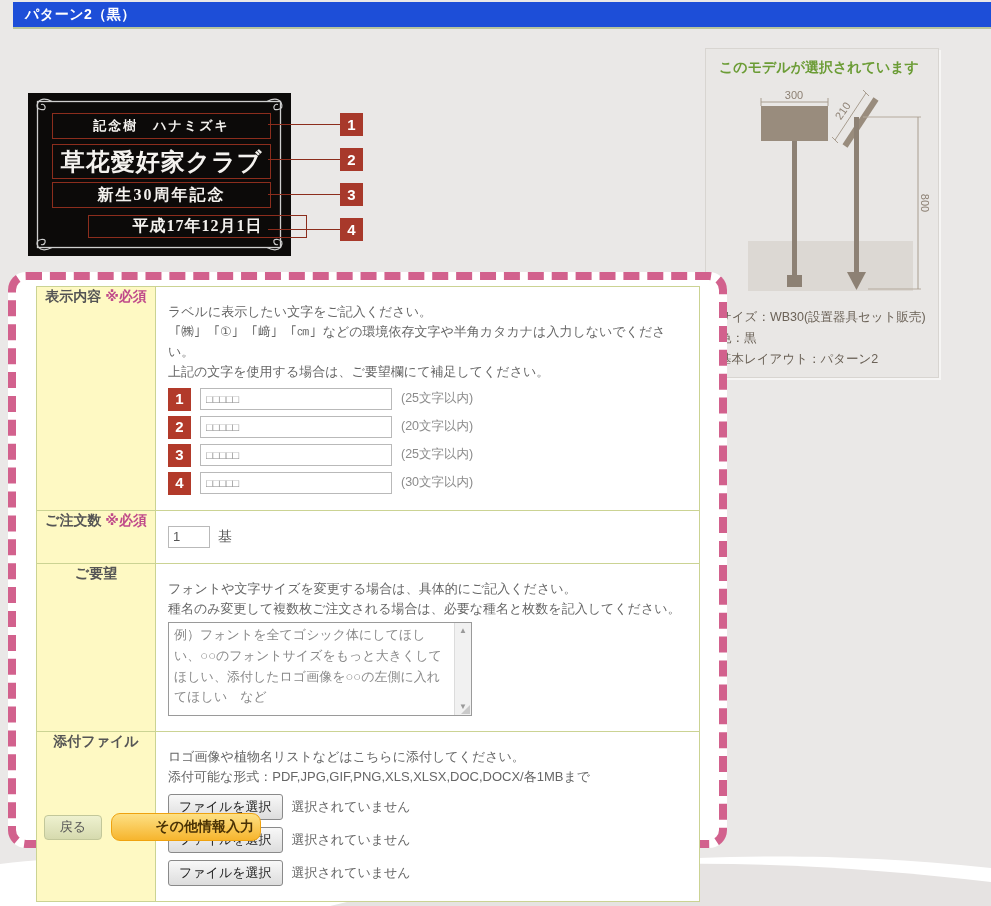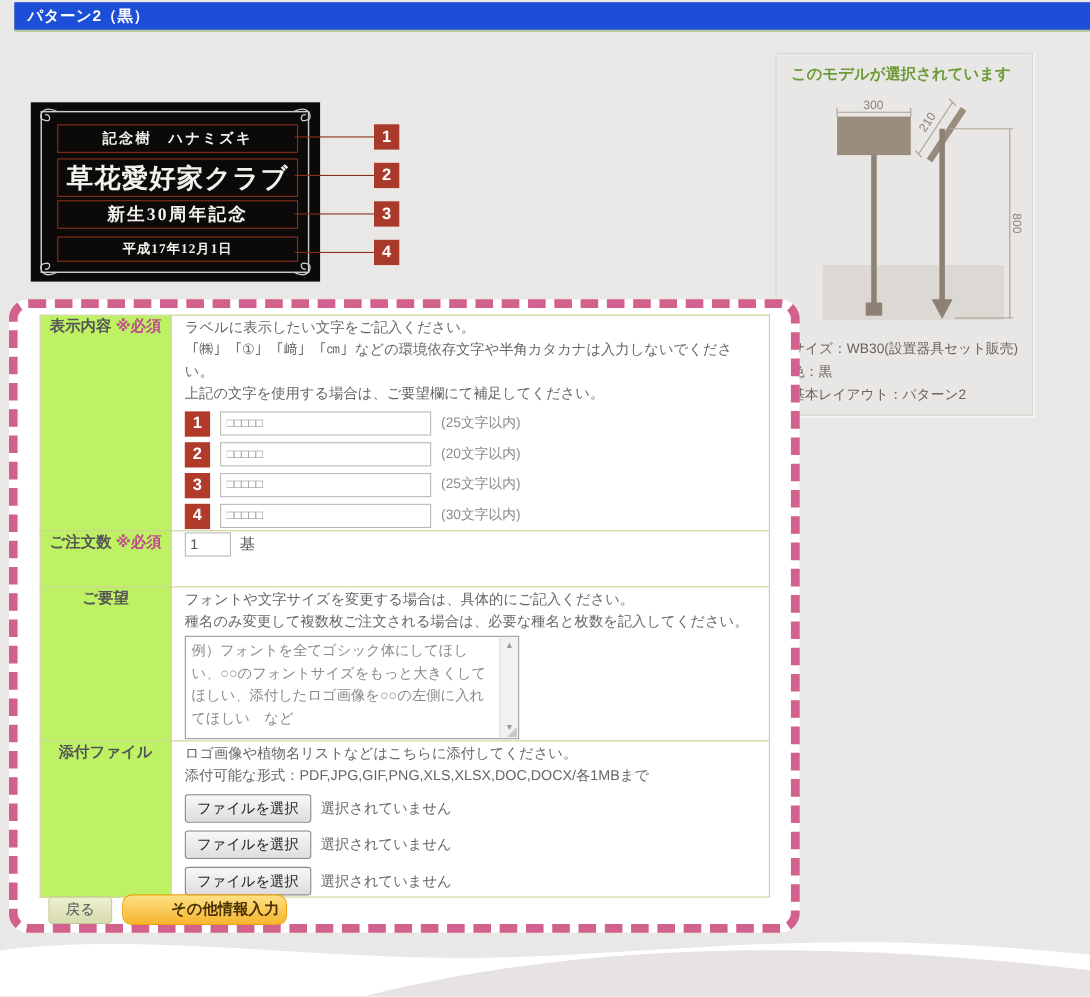--- a/index.html
+++ b/index.html
@@ -16,44 +16,44 @@
 
   
   .plaque{position:absolute;left:28px;top:93px;width:263px;height:163px;background:#0c0a09;}
   .plaque svg{position:absolute;left:0;top:0;}
   .pbox{position:absolute;left:24px;width:217px;border:1px solid #8c2d1d;color:#f4f2ef;
         display:flex;align-items:center;justify-content:center;
         font-family:"Liberation Serif","DejaVu Serif",serif;}
   .pbox1{top:20px;height:24px;font-size:13px;letter-spacing:2px;font-weight:bold;}
   .pbox2{top:51px;height:33px;font-size:24px;font-weight:bold;letter-spacing:1px;}
   .pbox3{top:89px;height:24px;font-size:16px;font-weight:bold;letter-spacing:2px;}
-  .pbox4{top:122px;height:21px;font-size:12px;font-weight:bold;letter-spacing:1px;}
+  .pbox4{top:122px;height:21px;font-size:16px;font-weight:bold;letter-spacing:1px;margin-left:36px;}
 
   .marker{position:absolute;left:340px;width:23px;height:23px;background:#a8392b;color:#fff;
           font-size:15px;font-weight:bold;display:flex;align-items:center;justify-content:center;}
   .mline{position:absolute;left:268px;width:72px;height:0;border-top:1px solid #8c2d1d;}
 
   
   .side{position:absolute;left:705px;top:48px;width:234px;height:330px;background:#e9e7e5;
         border:1px solid #d8d5d1;box-shadow:2px 2px 0 #f6f5f4;box-sizing:border-box;}
   .side .title{color:#6b9c35;font-weight:bold;font-size:14px;padding:10px 0 0 13px;}
   .side .specs{position:absolute;left:13px;top:258px;font-size:12.5px;color:#6b6257;line-height:21px;white-space:nowrap;}
   .dgm{position:absolute;left:12px;top:40px;}
   .dgm text{font-size:11px;fill:#8d8174;font-family:"Liberation Sans","DejaVu Sans",sans-serif;}
 
   
   .formbox{position:absolute;left:8px;top:272px;width:719px;height:576px;box-sizing:border-box;
            background:#fff;border:8px dashed #d2618d;border-radius:18px;z-index:5;}
 
   table.ft{position:absolute;left:20px;top:6px;width:664px;border-collapse:collapse;}
   table.ft td{border:1px solid #cbd393;vertical-align:top;}
-  td.lbl{width:116px;background:#bef264;text-align:center;vertical-align:middle;
+  td.lbl{width:116px;background:#fef9c3;text-align:center;vertical-align:middle;
          font-weight:bold;color:#555;font-size:14px;}
   td.lbl .req{color:#c04b8a;}
-  td.val{background:#fff;padding:1px 12px;font-size:13px;color:#666;line-height:1.55;margin-top:12px;}
+  td.val{background:#fff;padding:15px 12px;font-size:13px;color:#666;line-height:1.55;margin-top:12px;}
 
   .inp-row{display:flex;align-items:center;gap:9px;margin-top:5px;}
   .num-badge{width:23px;height:23px;background:#b23a2a;color:#fff;font-size:15px;font-weight:bold;
              display:flex;align-items:center;justify-content:center;flex:0 0 auto;}
   input.txt{width:180px;height:20px;border:1px solid #b9b9b9;font-size:11px;color:#888;padding:0 5px;background:#fff;}
   input.qty{width:32px;height:20px;border:1px solid #b9b9b9;font-size:13px;color:#555;padding:0 4px;background:#fff;}
   .limit{font-size:12.5px;color:#8b8b8b;}
   .unit{font-size:14px;color:#555;margin-left:8px;}
 
   

